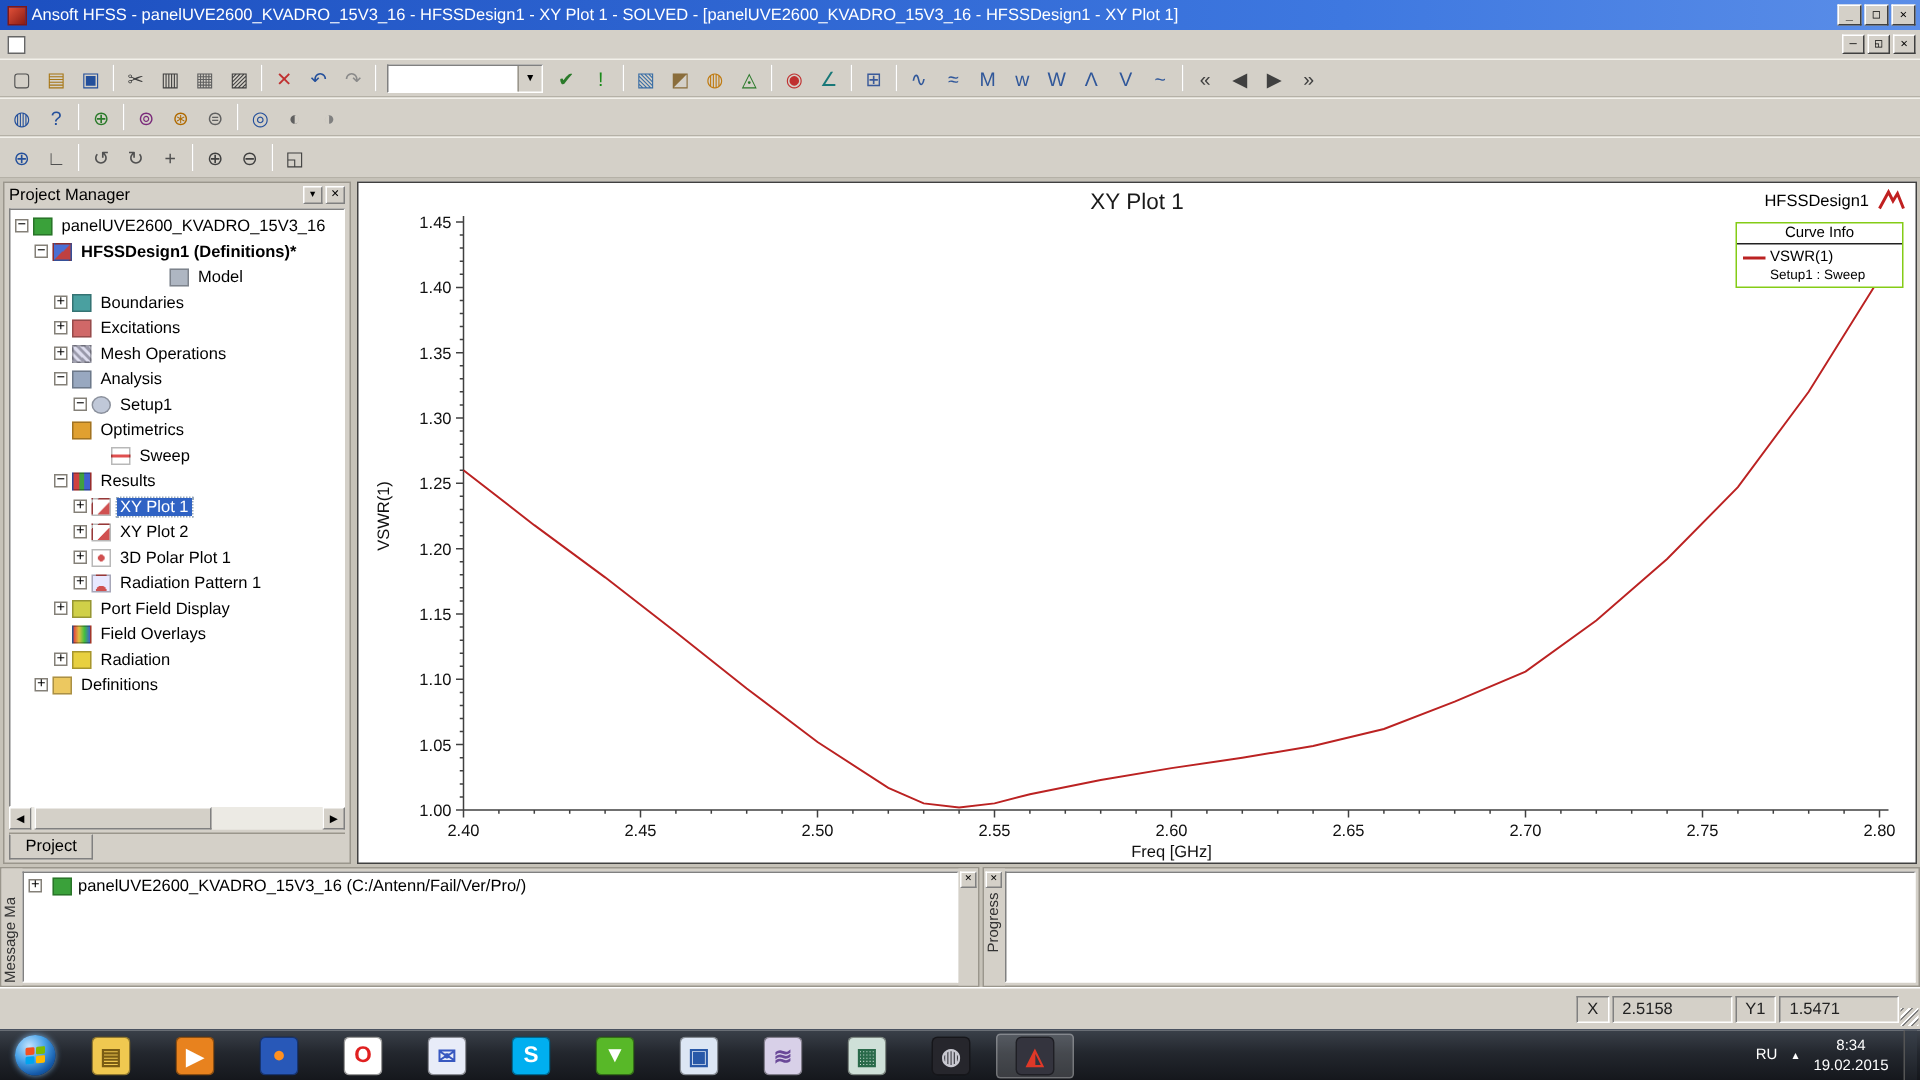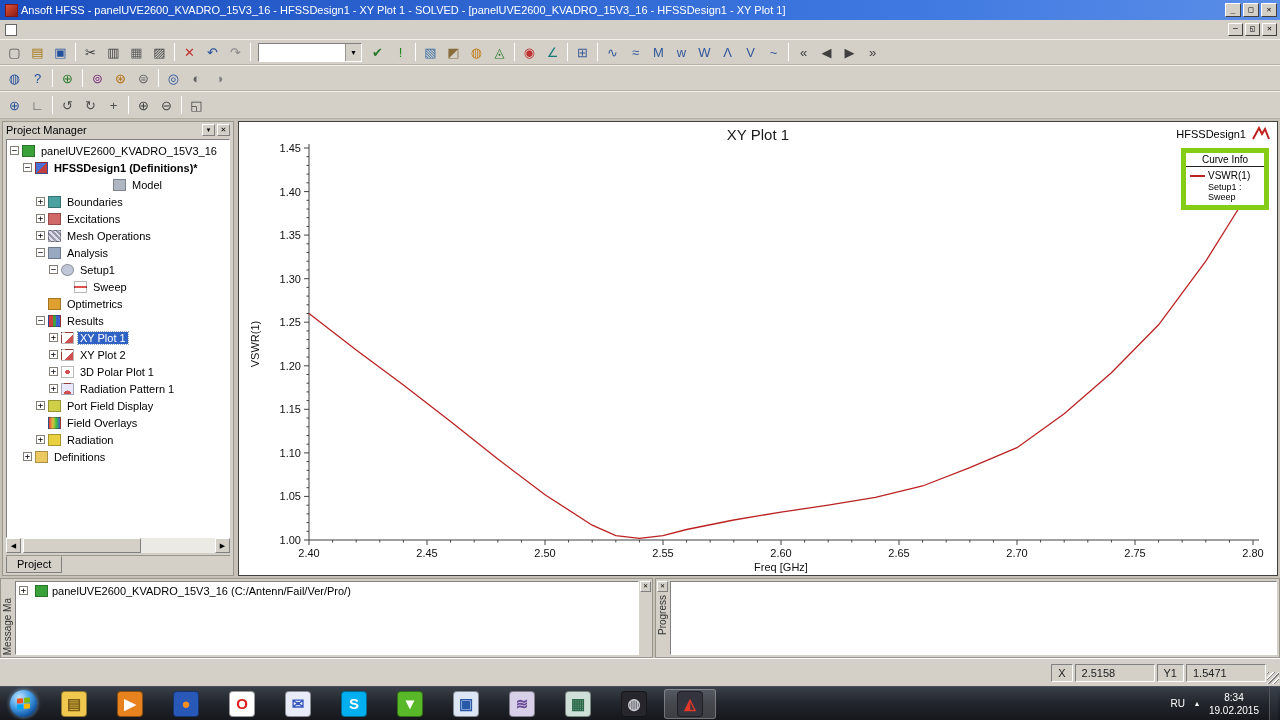--- a/index.html
+++ b/index.html
@@ -87,21 +87,21 @@
     border-top:1px solid #9a968c}
   .pm-tab{background:#d4d0c8;border:1px solid #808080;border-top:1px solid #d4d0c8;padding:1px 10px 2px;font-size:11px}
 
   
   #plot-panel{position:absolute;left:238px;top:2px;right:2px;bottom:2px;background:#fff;border:1px solid #404040}
   #plot-title{position:absolute;left:0;right:0;top:4px;text-align:center;font-size:15px;color:#1a1a1a}
   #design-label-wrap{position:absolute;top:4px;right:6px;display:flex;align-items:center;gap:5px;font-size:11px}
   #ansoft-logo{width:20px;height:15px}
   #plot-svg{position:absolute;left:0;top:0}
   #plot-svg text{font-family:"Liberation Sans",sans-serif;font-size:11px;fill:#111}
-  #legend{position:absolute;top:26px;right:8px;width:88px;background:#fff;border:5px solid #84cc16;font-size:10px}
+  #legend{position:absolute;top:26px;right:8px;width:112px;background:#fff;border:1px solid #84cc16;font-size:10px}
   .legend-title{text-align:center;border-bottom:1px solid #222;padding:1px 0}
   .legend-row{display:flex;align-items:center;gap:3px;padding:3px 4px 0}
   .legend-line{width:15px;height:2px;flex:none}
   .legend-sub{font-size:9px;padding:1px 4px 3px 22px;text-align:left}
 
   
   #bottom-panels{position:absolute;left:0;top:578px;right:0;height:80px;background:#c6c2b8}
   .dock-panel{position:absolute;top:0;height:80px;background:#d4d0c8;border:1px solid #9a968c}
   #message-panel{left:0;width:653px}
   #progress-panel{left:655px;right:0}
@@ -384,29 +384,29 @@
         <div class="tree-row" style="padding-left: 29px;">
           <span class="expander">−</span>
           <span class="node-icon analysis-icon"></span>
           <span class="tree-label">Analysis</span>
         </div>
         <div class="tree-row" style="padding-left: 42px;">
           <span class="expander">−</span>
           <span class="node-icon setup-icon"></span>
           <span class="tree-label">Setup1</span>
         </div>
+        <div class="tree-row" style="padding-left: 29px;">
+          <span class="expander empty"></span>
+          <span class="node-icon optimetrics-icon"></span>
+          <span class="tree-label">Optimetrics</span>
+        </div>
         <div class="tree-row" style="padding-left: 55px;">
           <span class="expander empty"></span>
           <span class="node-icon sweep-icon"></span>
           <span class="tree-label">Sweep</span>
-        </div>
-        <div class="tree-row" style="padding-left: 29px;">
-          <span class="expander empty"></span>
-          <span class="node-icon optimetrics-icon"></span>
-          <span class="tree-label">Optimetrics</span>
         </div>
         <div class="tree-row" style="padding-left: 29px;">
           <span class="expander">−</span>
           <span class="node-icon results-icon"></span>
           <span class="tree-label">Results</span>
         </div>
         <div class="tree-row" style="padding-left: 42px;">
           <span class="expander">+</span>
           <span class="node-icon xyplot-icon"></span>
           <span class="tree-label selected">XY Plot 1</span>

